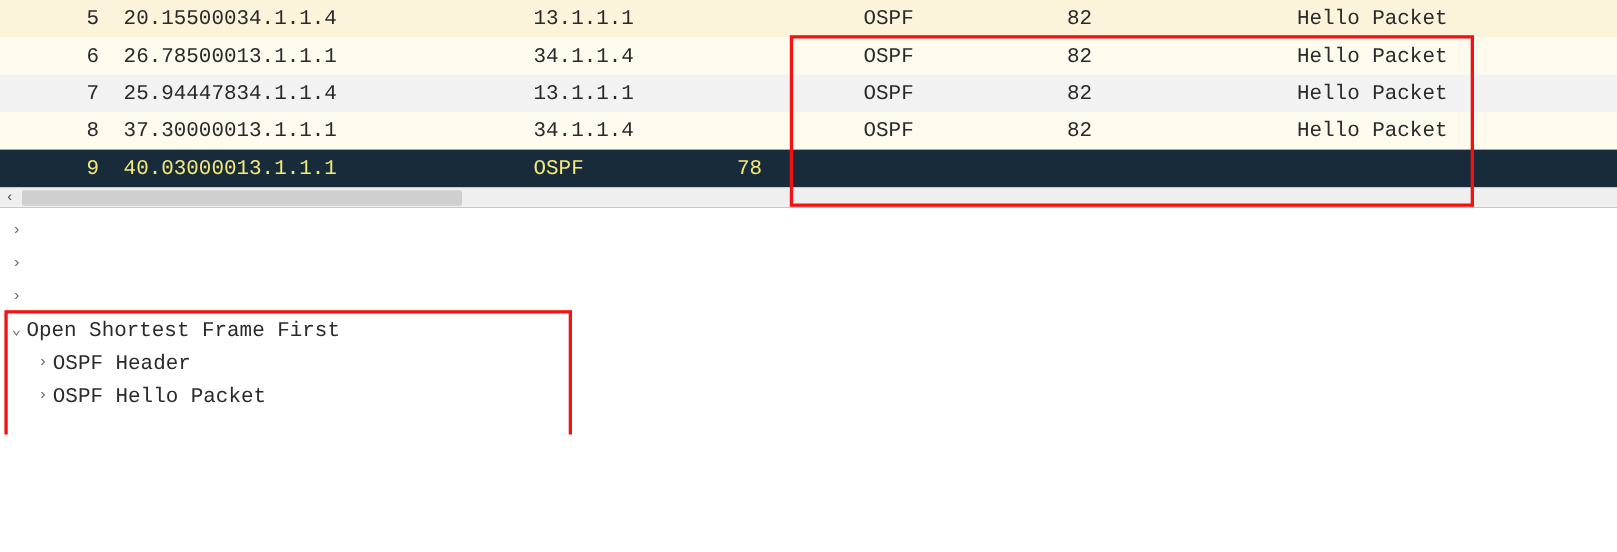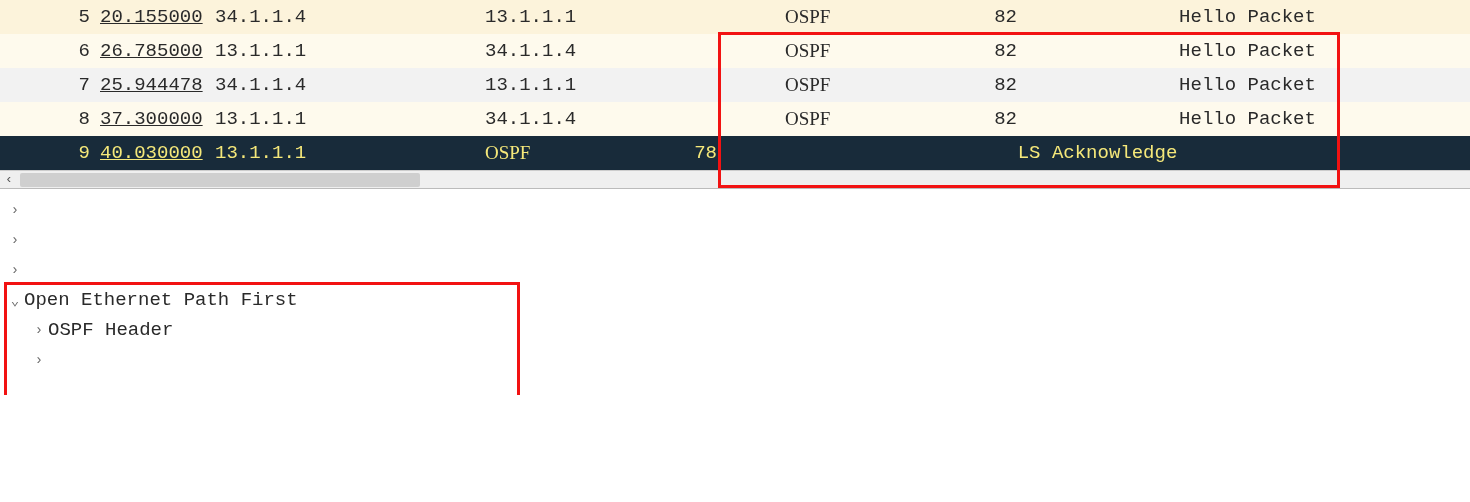--- a/index.html
+++ b/index.html
@@ -29,25 +29,25 @@
   .row.even-alt { background: #fcf3db; }
   .row.odd-alt  { background: #fefaed; }
   .row.selected {
     background: #182b3a;
     color: #f5e87a;
   }
   .row.grey-alt {
     background: #f2f2f2;
   }
   .col-no    { width: 100px; text-align: right; padding-right: 10px;}
-  .col-time  { width: 115px; text-align: left; text-decoration: underline; }
+  .col-time  { width: 115px; text-align: right; }
   .col-src   { width: 270px; text-align: left; }
   .col-dst   { width: 300px; text-align: left; }
-  .col-proto { width: 185px; text-align: left; font-family: Liberation Serif, serif; }
-  .col-len   { width: 55px; text-align: right; padding-right: 8px;}
+  .col-proto { width: 185px; text-align: left; }
+  .col-len   { width: 55px; text-align: left; padding-right: 8px;}
   .col-info  { flex: 1; text-align: center; }
 
   
   .hscroll-strip {
     height: 18px;
     background: #efefef;
     border-top: 1px solid #ccc;
     display:flex;
     align-items:center;
   }
@@ -102,47 +102,48 @@
 <body>
 
 <div class="wrapper">
 
   <div class="packet-list">
     <div class="packet-list-inner" id="plist">
         <div class="row even-alt"><span class="col-no">5</span><span class="col-time">20.155000</span><span class="col-src">34.1.1.4</span><span class="col-dst">13.1.1.1</span><span class="col-proto">OSPF</span><span class="col-len">82</span><span class="col-info">Hello Packet</span></div>
         <div class="row odd-alt"><span class="col-no">6</span><span class="col-time">26.785000</span><span class="col-src">13.1.1.1</span><span class="col-dst">34.1.1.4</span><span class="col-proto">OSPF</span><span class="col-len">82</span><span class="col-info">Hello Packet</span></div>
         <div class="row grey-alt"><span class="col-no">7</span><span class="col-time">25.944478</span><span class="col-src">34.1.1.4</span><span class="col-dst">13.1.1.1</span><span class="col-proto">OSPF</span><span class="col-len">82</span><span class="col-info">Hello Packet</span></div>
         <div class="row odd-alt"><span class="col-no">8</span><span class="col-time">37.300000</span><span class="col-src">13.1.1.1</span><span class="col-dst">34.1.1.4</span><span class="col-proto">OSPF</span><span class="col-len">82</span><span class="col-info">Hello Packet</span></div>
-        <div class="row selected"><span class="col-no">9</span><span class="col-time">40.030000</span><span class="col-src">13.1.1.1</span><span class="col-proto">OSPF</span><span class="col-len">78</span><span class="col-info">LS Acknowledge</span></div>
+        <div class="row selected"><span class="col-no">9</span><span class="col-time">40.030000</span><span class="col-src">13.1.1.1</span><span class="col-proto">OSPF</span><span class="col-len">78</span></div>
       </div>
     <div class="hscroll-strip">
       <span class="hscroll-arrow">‹</span>
       <div class="hscroll-thumb"></div>
     </div>
   </div>
 
   <div class="details">
     <div class="dline">
       <span class="disclosure">›</span>
     </div>
     <div class="dline">
       <span class="disclosure">›</span>
     </div>
     <div class="dline">
       <span class="disclosure">›</span>
     </div>
     <div class="dline">
       <span class="disclosure">⌄</span>
-      <span>Open Ethernet Path First</span>
+      <span>Open Shortest Frame First</span>
     </div>
     <div class="dline l1">
       <span class="disclosure">›</span>
       <span>OSPF Header</span>
     </div>
     <div class="dline l1">
       <span class="disclosure">›</span>
+      <span>OSPF Hello Packet</span>
     </div>
   </div>
 
   <div class="redbox" style="left:718px; top:32px; width:622px; height:156px;"></div>
   <div class="redbox" style="left:4px; top:282px; width:516px; height:170px;"></div>
 
 </div>
 
 </body></html>

